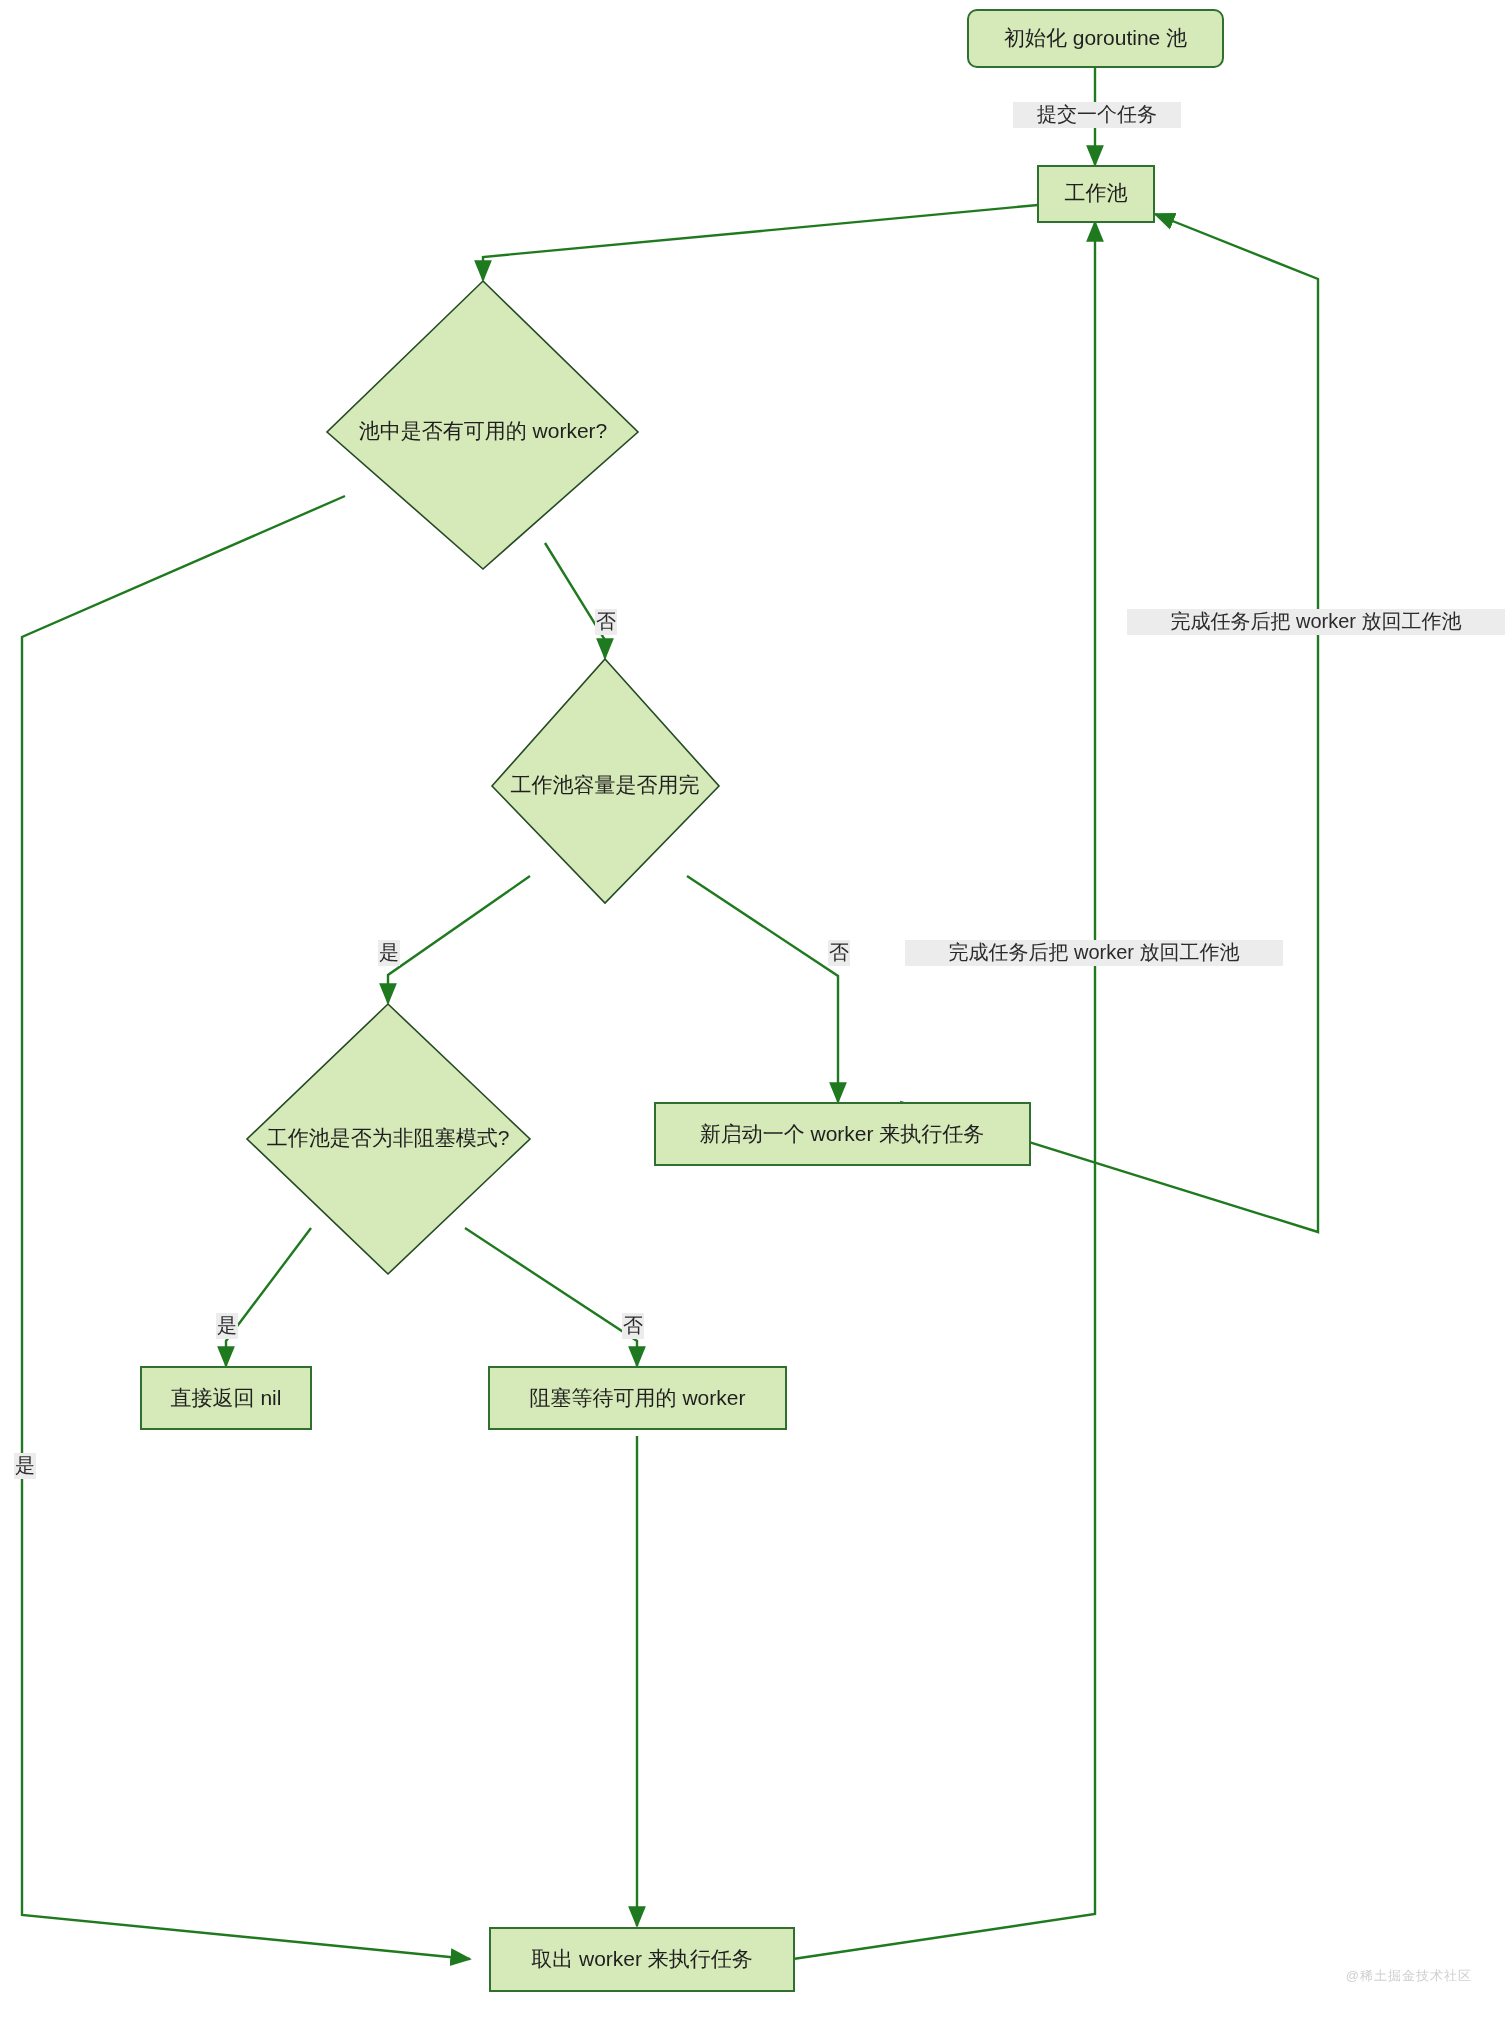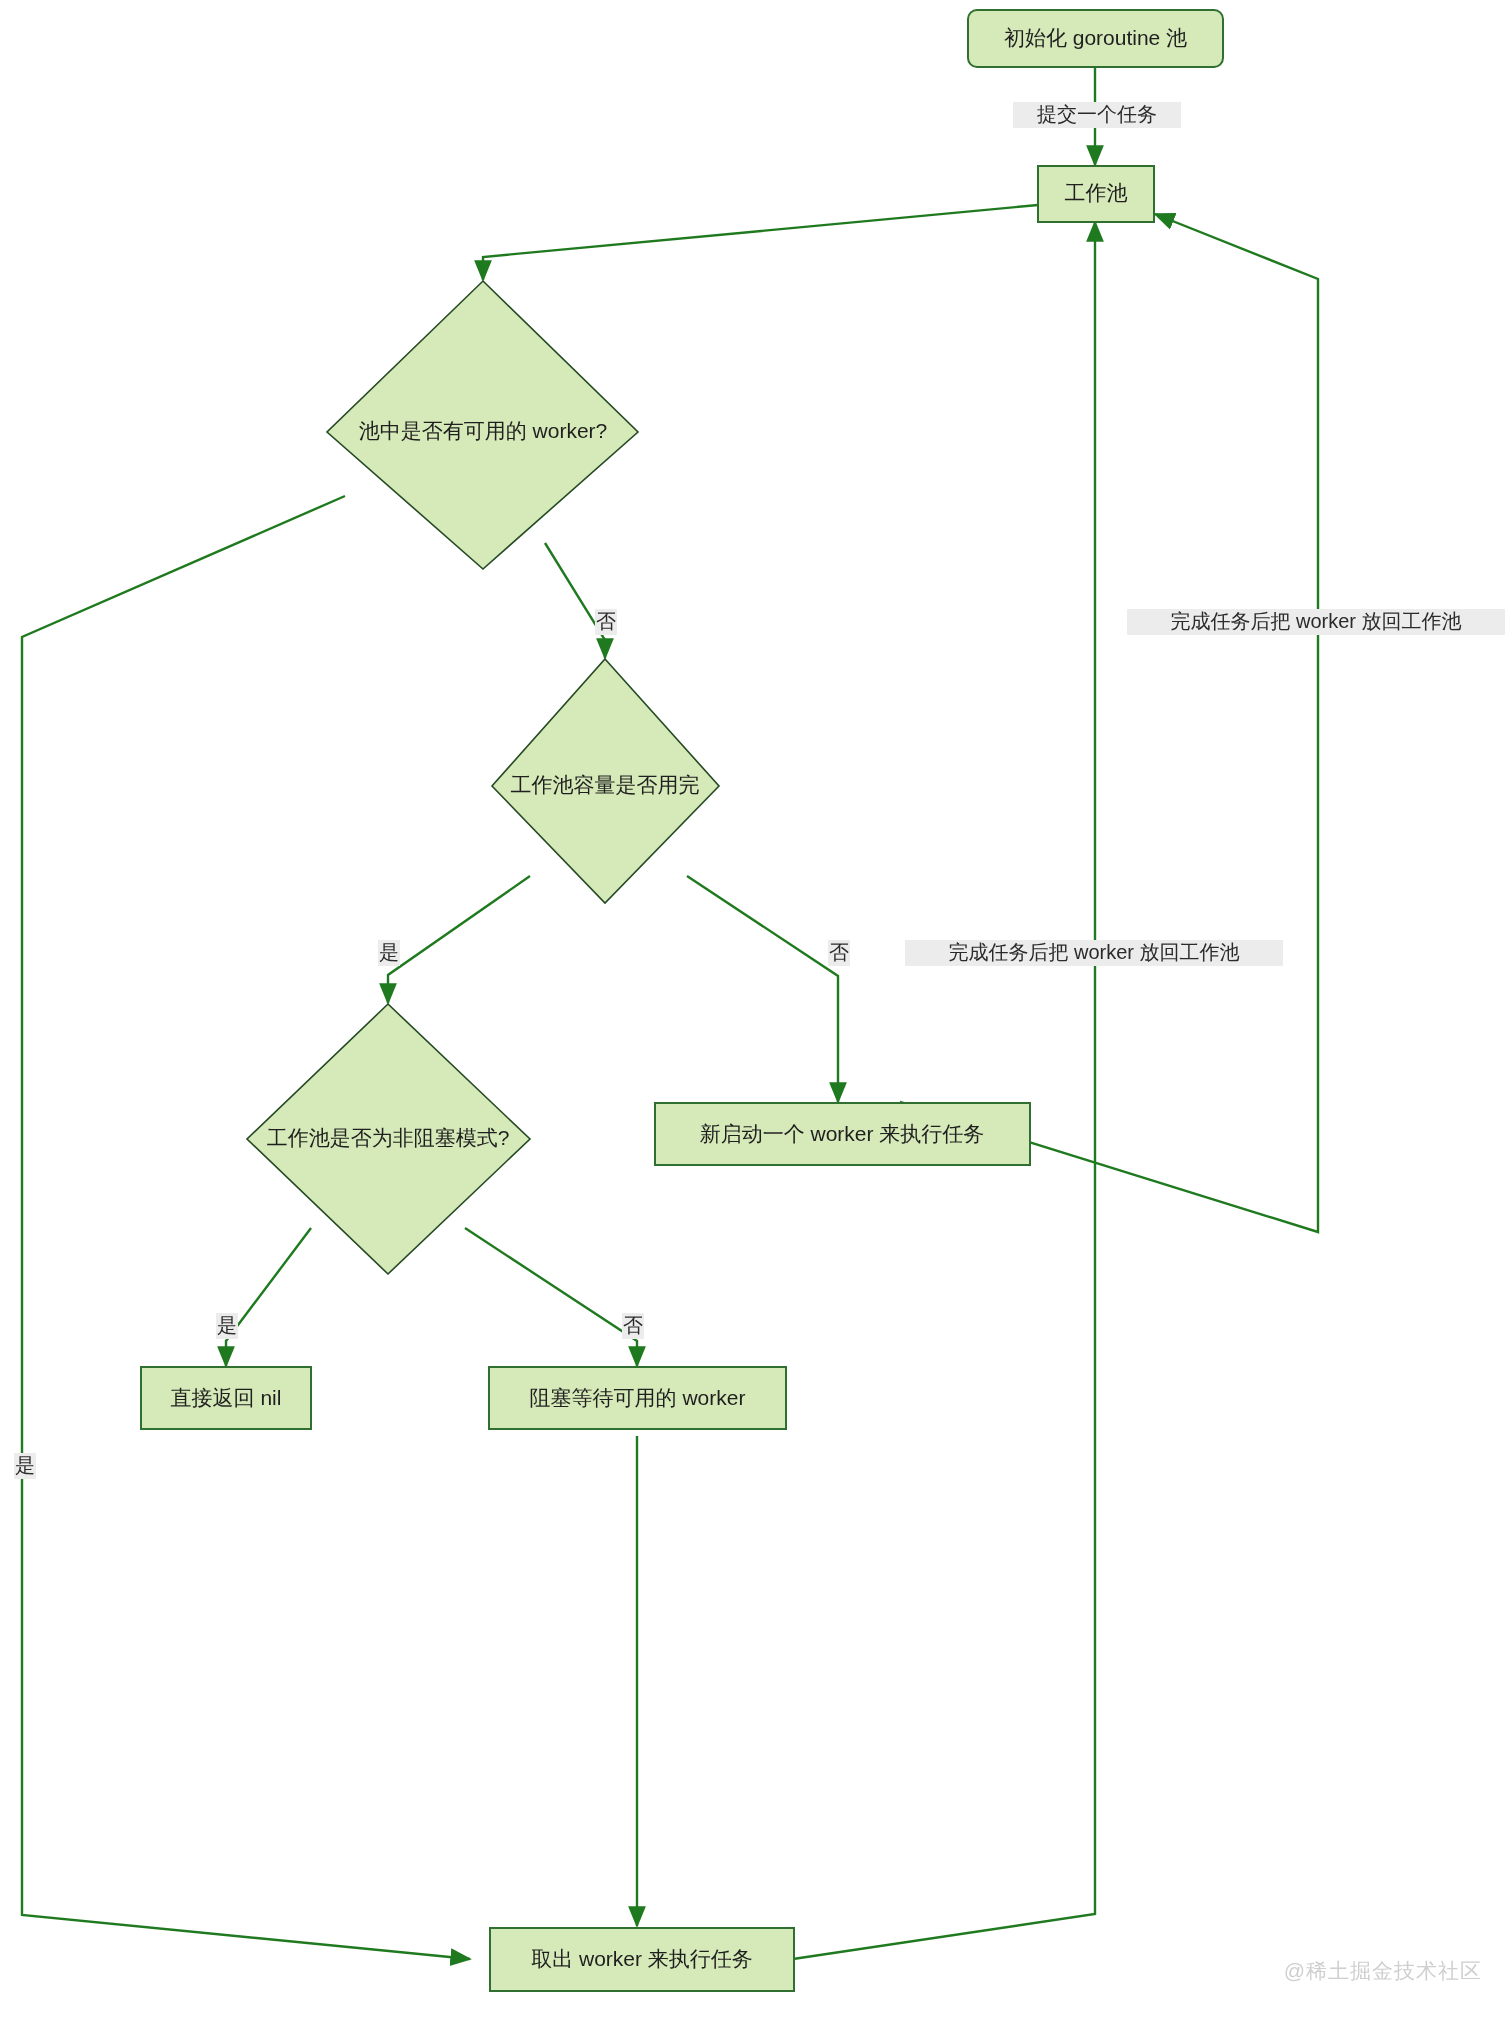--- a/index.html
+++ b/index.html
@@ -17,23 +17,23 @@
   .node-label{
     font-family:"Liberation Sans","DejaVu Sans",sans-serif;
     font-size:21px;fill:#1f1f1f;dominant-baseline:middle;text-anchor:middle;
   }
   .edge-label{
     font-family:"Liberation Sans","DejaVu Sans",sans-serif;
     font-size:20px;fill:#2b2b2b;dominant-baseline:middle;text-anchor:middle;
   }
   .edge-label-bg{fill:#ececec;}
   .watermark{
-    position:absolute;right:30px;bottom:42px;
+    position:absolute;right:40px;bottom:42px;
     font-family:"Liberation Sans","DejaVu Sans",sans-serif;
-    font-size:21px;color:#cfcfcf;letter-spacing:1px;user-select:none;
+    font-size:13px;color:#cfcfcf;letter-spacing:1px;user-select:none;
   }
 </style>
 </head>
 <body>
 
 <div id="diagram-root">
 
   <svg id="flow" viewBox="0 0 1512 2027">
     <defs>
       <marker id="arrow" markerWidth="10" markerHeight="10" refX="8.2" refY="4" orient="auto" markerUnits="strokeWidth">

